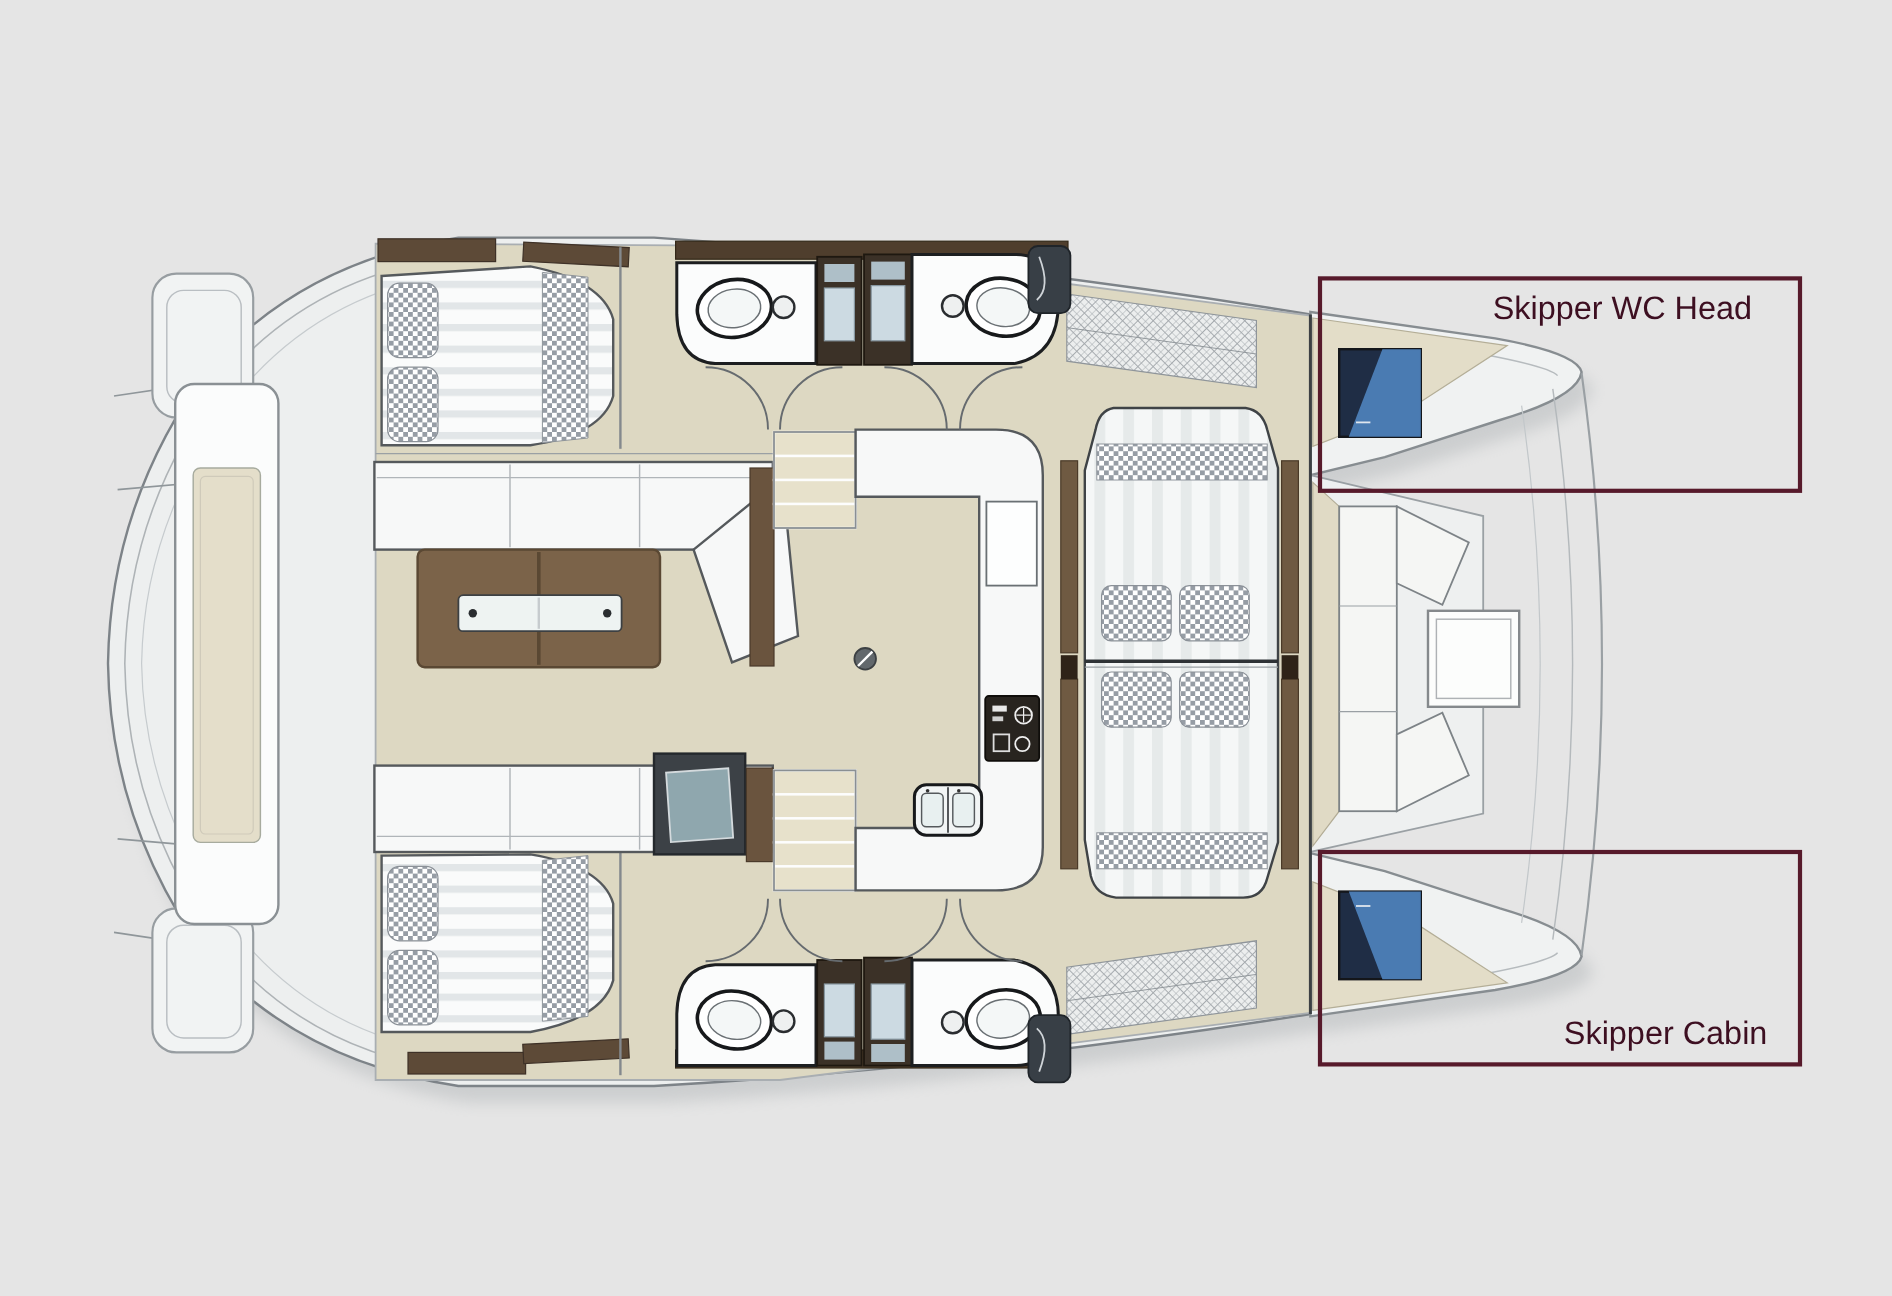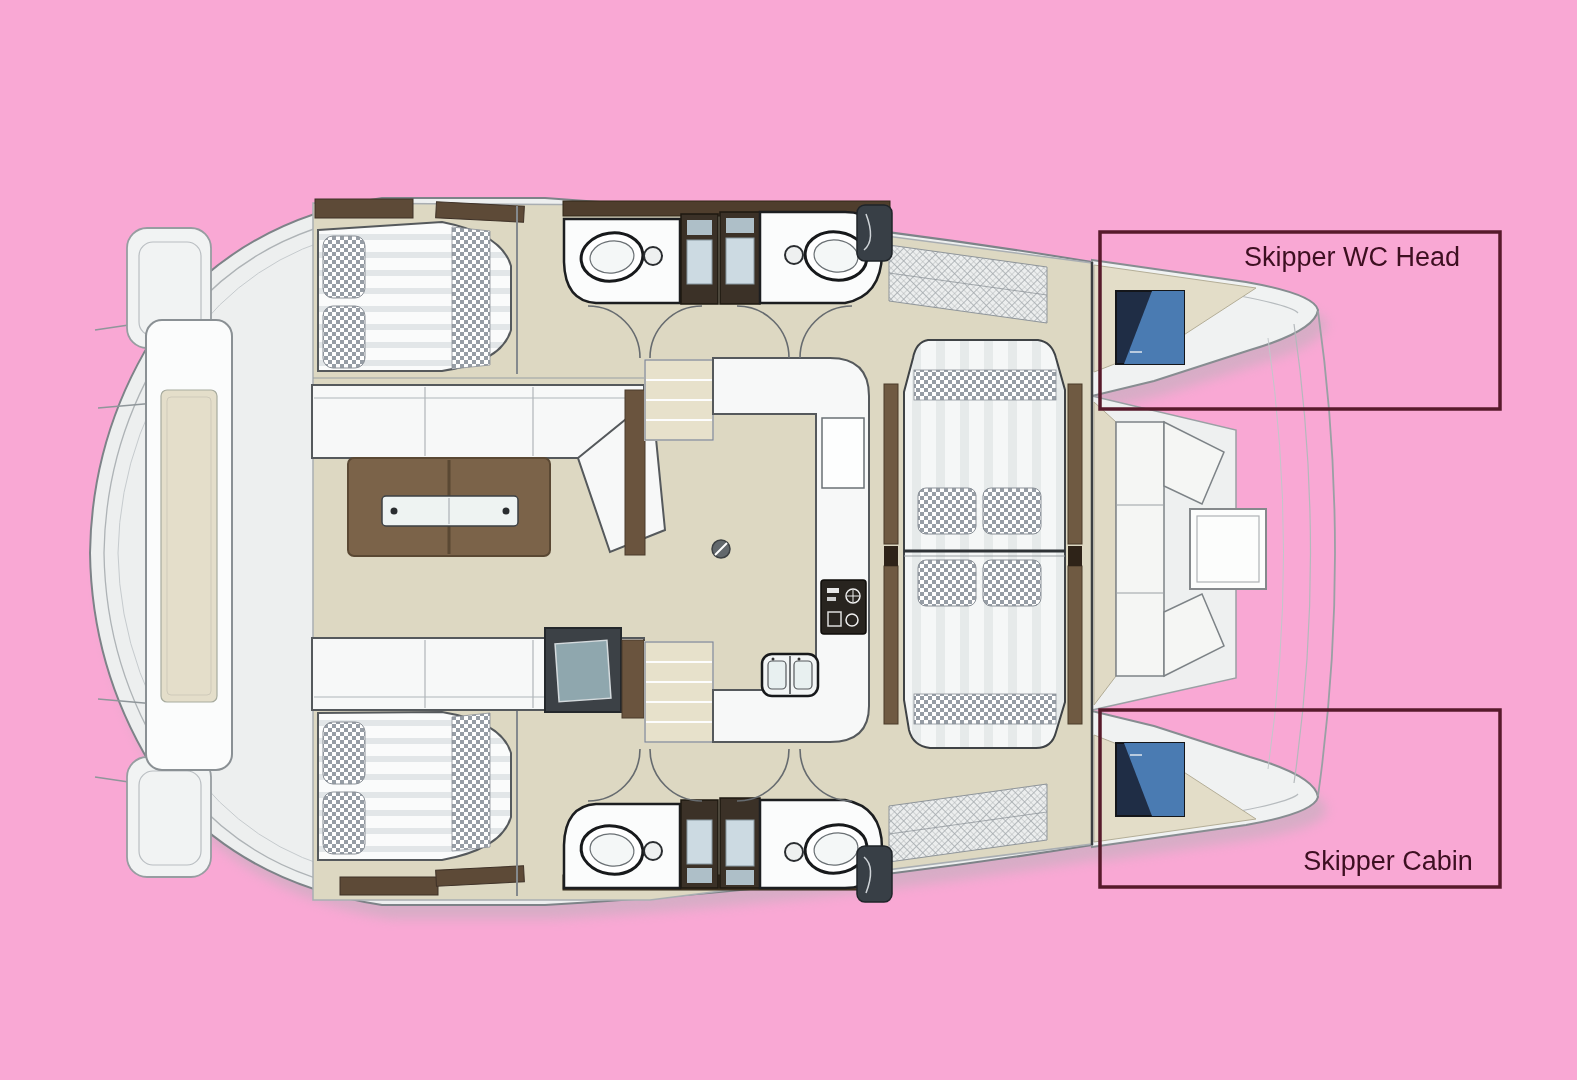--- a/index.html
+++ b/index.html
@@ -1,16 +1,16 @@
 <!DOCTYPE html>
 <html><head>
 <meta charset="utf-8">
 <style>
   html,body{margin:0;padding:0;background:#ffffff;}
-  .stage{position:relative;width:1577px;height:1080px;background:#f9a8d4;overflow:hidden;
+  .stage{position:relative;width:1577px;height:1080px;background:#e5e5e5;overflow:hidden;
          font-family:"Liberation Sans",sans-serif;}
   svg{display:block;}
   svg text{font-family:"Liberation Sans",sans-serif;font-size:27px;}
 </style>
 </head>
 <body>
 
 <div class="stage">
 <svg viewBox="0 0 1577 1080" width="1577" height="1080">
   <defs>

